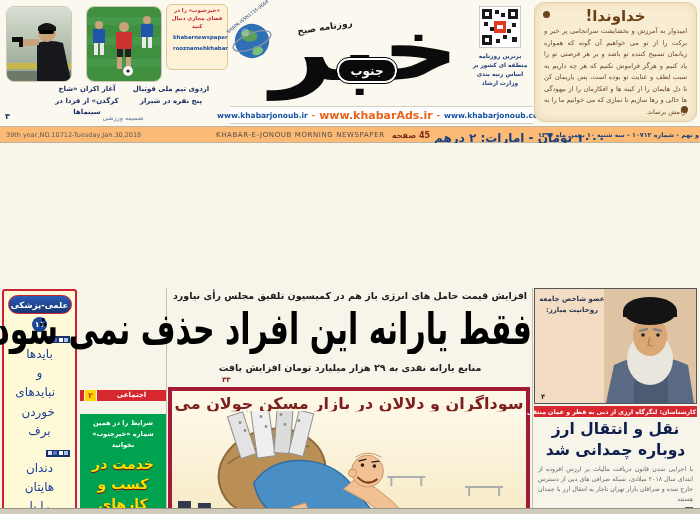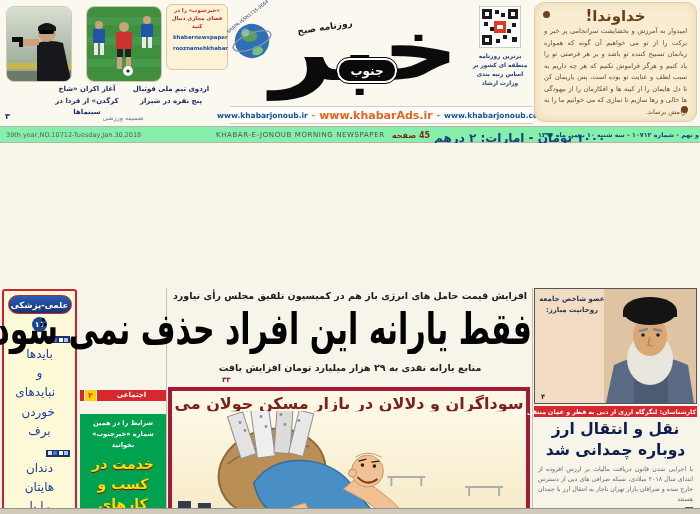--- a/index.html
+++ b/index.html
@@ -30,21 +30,21 @@
   .cap{position:absolute;font-size:7px;font-weight:bold;color:#1c2f66;text-align:center;line-height:1.65;padding-left:48px;}
   #cap1{left:1px;top:84px;width:76px;}
   #cap2{left:84px;top:84px;width:78px;}
   #sportslabel{position:absolute;left:92px;top:114px;width:62px;font-size:6.5px;color:#56779c;text-align:center;}
   #pg3{position:absolute;left:5px;top:112px;font-size:8px;font-weight:bold;color:#1c2f66;}
   #socialbox{position:absolute;left:166px;top:4px;width:62px;height:66px;background:#fdf2d8;border:1px solid #ddc690;border-radius:6px;box-sizing:border-box;padding:2px;}
   #socialbox .s-title{font-size:5.4px;font-weight:bold;color:#c1272d;text-align:center;line-height:1.45;}
   #socialbox .s-row{display:flex;direction:ltr;align-items:center;gap:2px;margin-top:3px;padding-left:2px;}
   #socialbox .s-row span{font-size:5.4px;font-weight:bold;color:#1b4fa0;}
   
-  #infobar{position:absolute;left:0;top:126px;width:700px;height:17px;background:#86efac;border-top:1px solid #b9b4a4;border-bottom:1px solid #b9b4a4;box-sizing:border-box;}
+  #infobar{position:absolute;left:0;top:126px;width:700px;height:17px;background:#fdba74;border-top:1px solid #b9b4a4;border-bottom:1px solid #b9b4a4;box-sizing:border-box;}
   #infobar .seg{position:absolute;top:4px;white-space:nowrap;}
   #en-edition{left:6px;font-size:6.5px;color:#5a5a55;direction:ltr;}
   #en-name{left:216px;font-size:7px;color:#4e4e48;letter-spacing:.6px;direction:ltr;}
   #pages-seg{left:392px;font-size:8px;font-weight:bold;color:#7a2a1a;}
   #price-seg{left:434px;font-size:12px;font-weight:bold;color:#17407e;}
   #fa-edition{left:538px;font-size:6.4px;font-weight:bold;color:#17407e;}
   
   #main{position:absolute;left:0;top:143px;width:700px;height:365px;background:#f7f4ea;}
   .vline{position:absolute;top:145px;width:1px;height:363px;background:#c8c2ae;}
   

